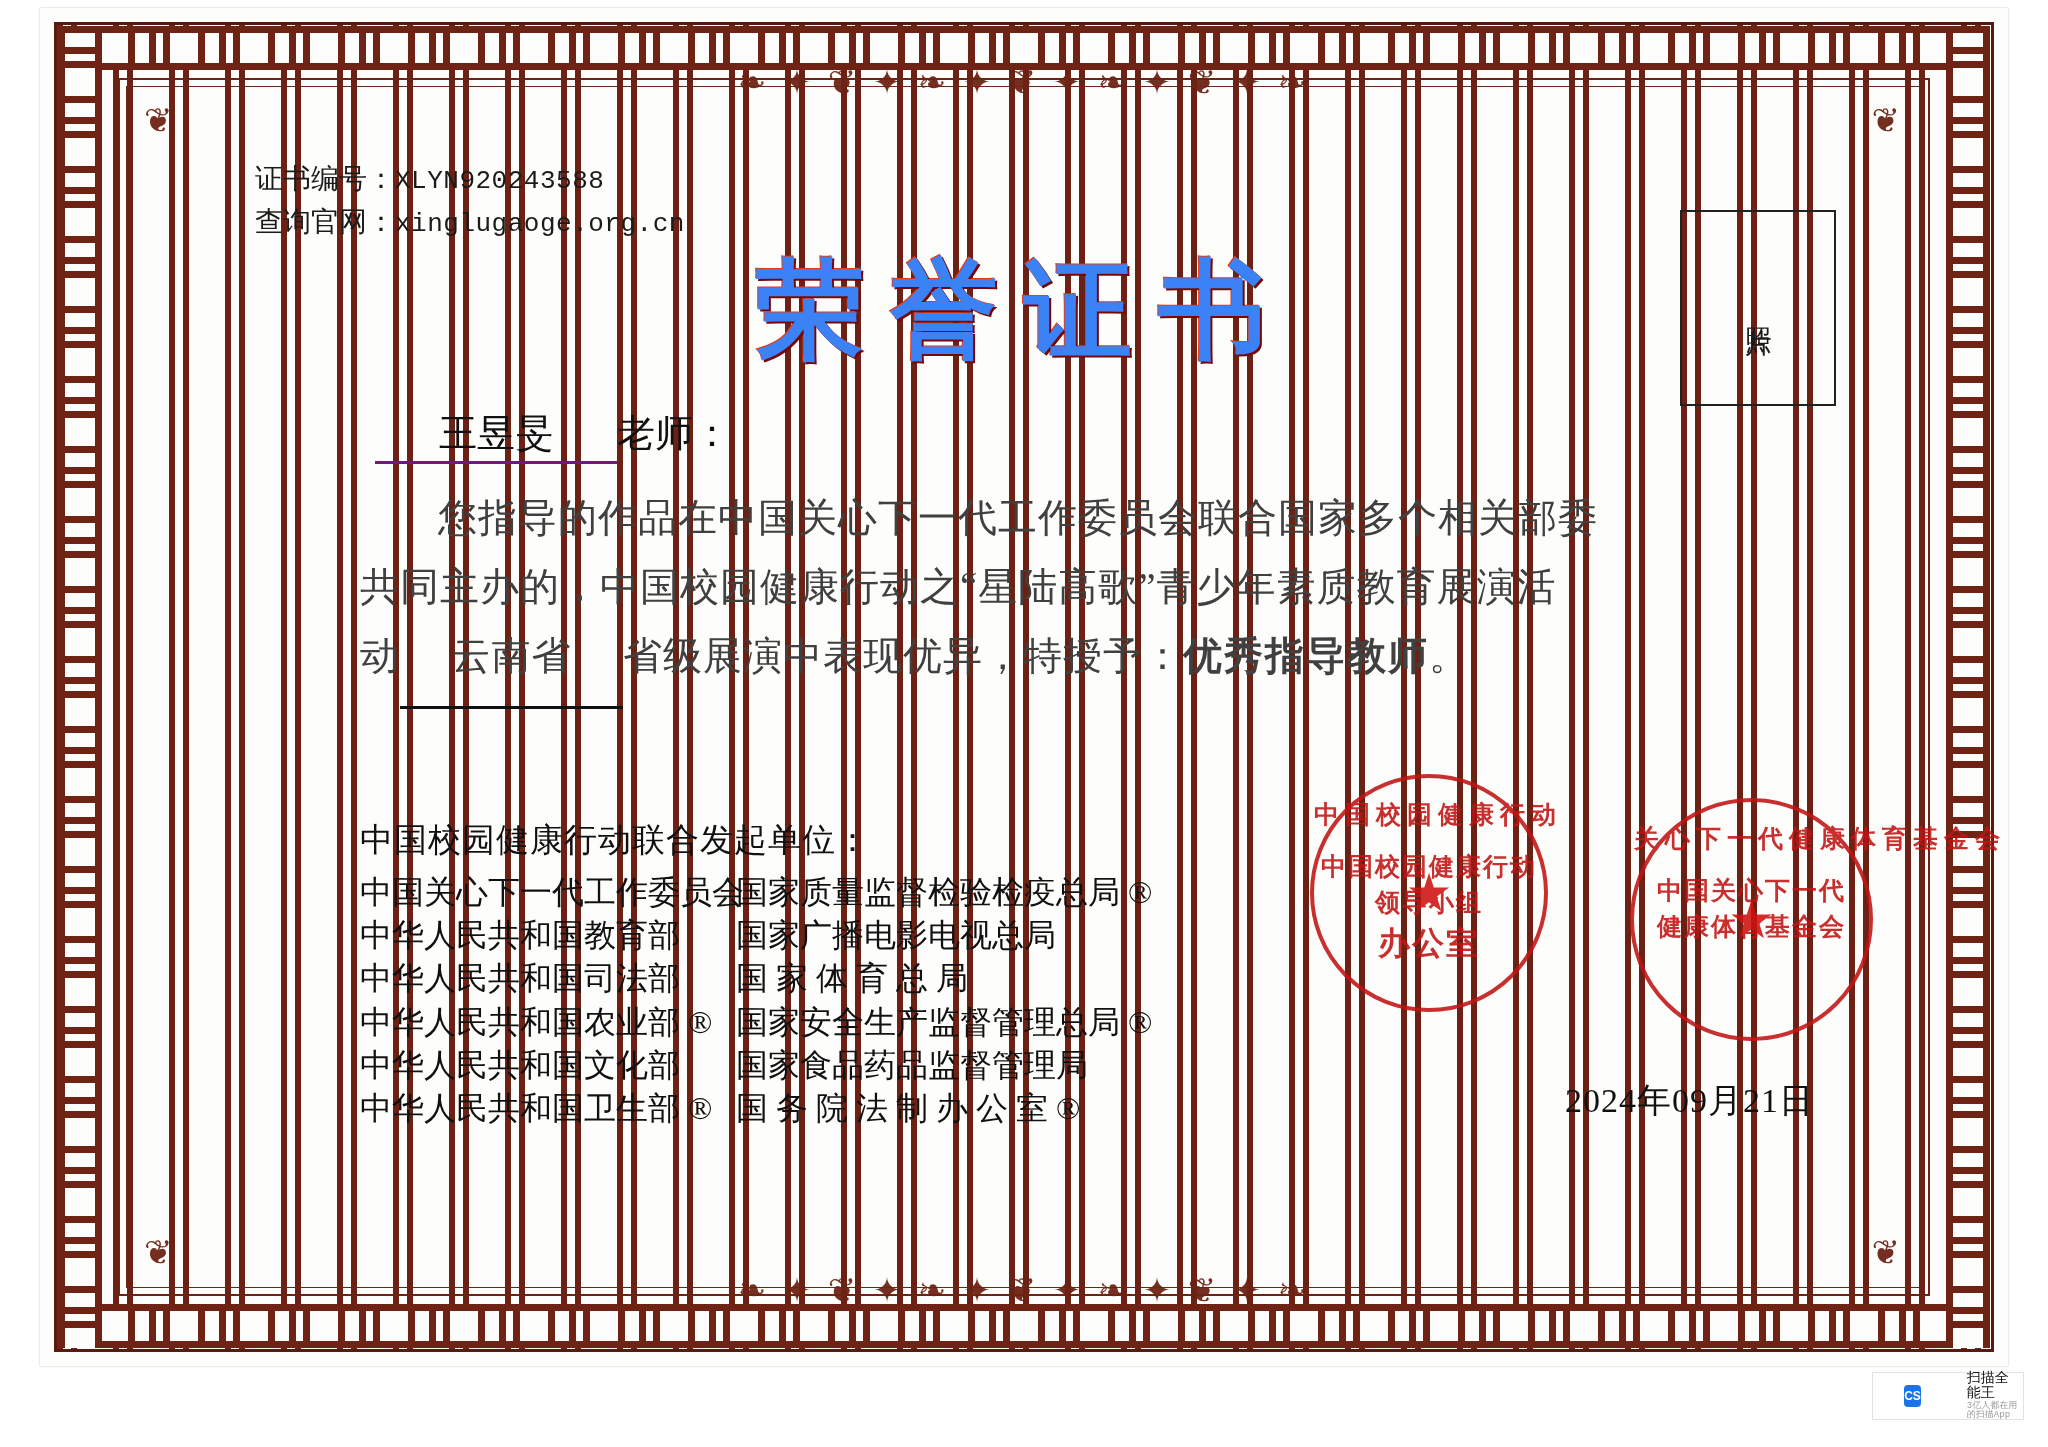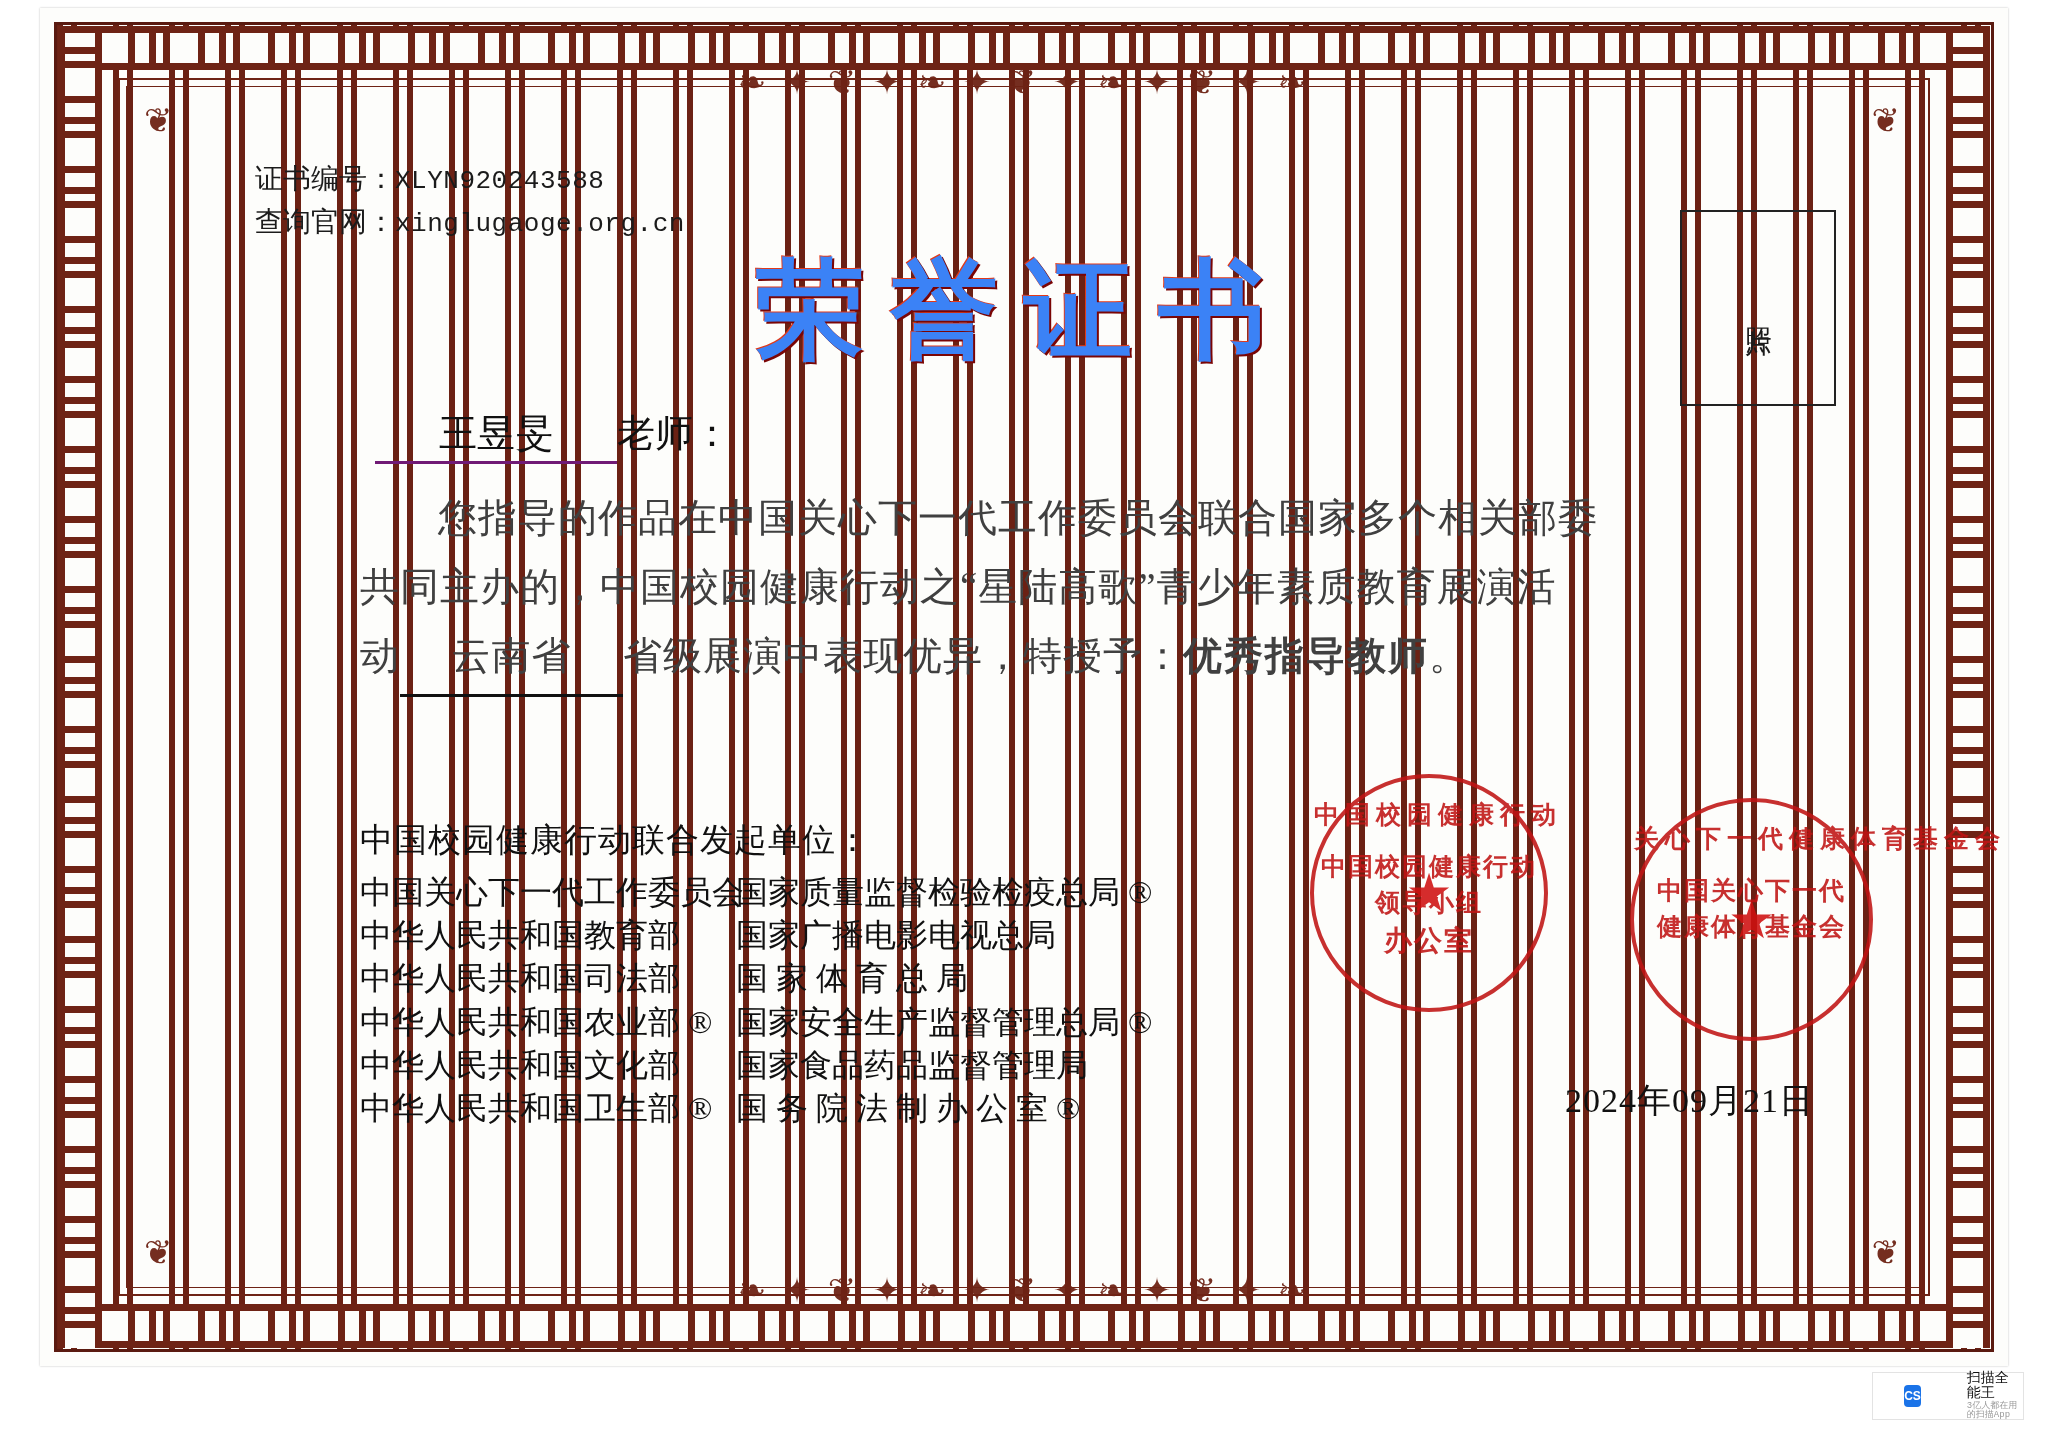--- a/index.html
+++ b/index.html
@@ -191,21 +191,21 @@
     color: #404040;
     letter-spacing: 1px;
   }
   .body-text p { margin: 0 0 6px 0; }
   .indent { display: inline-block; width: 78px; }
   .blank-region {
     display: inline-block;
     min-width: 215px;
     text-align: center;
     border-bottom: 3px solid #111;
-    padding: 0 4px 6px 4px;
+    padding: 0 4px 18px 4px;
   }
   .award {
     font-weight: bold;
     letter-spacing: 2px;
   }
 
   .sponsors {
     position: absolute;
     left: 200px;
     top: 700px;
@@ -243,21 +243,21 @@
   .seal .mid3 {
     position: absolute;
     left: 0; right: 0;
     text-align: center;
     font-weight: bold;
     white-space: nowrap;
   }
   .seal .arc-top   { top: 20px;  font-size: 25px; letter-spacing: 6px; }
   .seal .mid       { top: 72px;  font-size: 25px; letter-spacing: 2px; }
   .seal .mid2      { top: 108px; font-size: 25px; letter-spacing: 2px; }
-  .seal .mid3      { top: 144px; font-size: 28px; letter-spacing: 2px; }
+  .seal .mid3      { top: 144px; font-size: 32px; letter-spacing: 2px; }
   .seal .star {
     position: absolute;
     left: 50%;
     top: 50%;
     transform: translate(-50%, -50%);
     font-size: 46px;
     color: #d01010;
   }
 
   .date {

